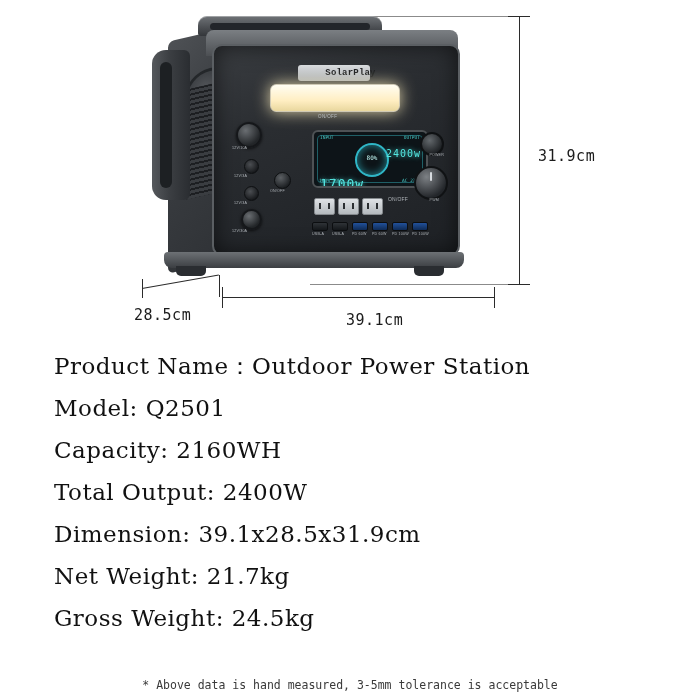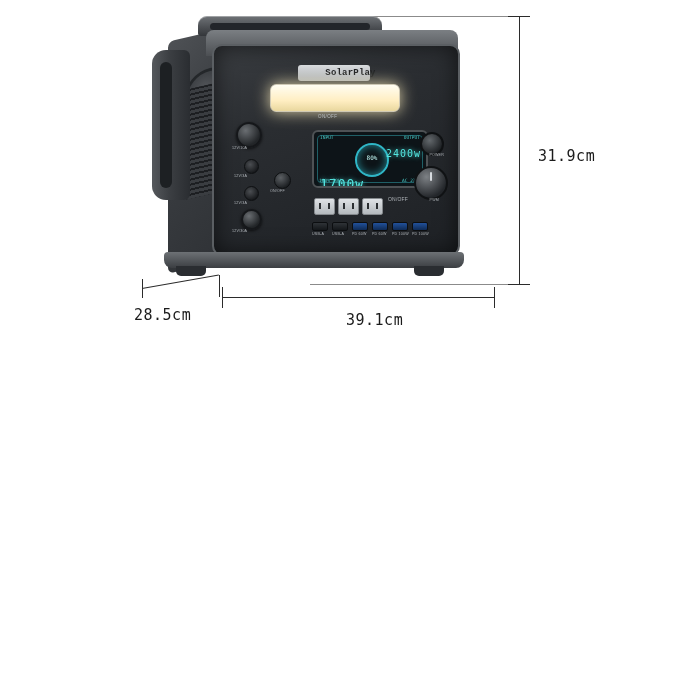--- a/index.html
+++ b/index.html
@@ -522,15 +522,25 @@
 
       </div>
 
       <div class="base"></div>
       <div class="foot" style="left:30px;"></div>
       <div class="foot" style="left:268px;"></div>
 
     </div>
   </div>
 
-
+  <div id="specs">
+    <div class="spec-line">Product Name：Outdoor Power Station</div>
+    <div class="spec-line">Model: Q2501</div>
+    <div class="spec-line">Capacity: 2160WH</div>
+    <div class="spec-line">Total Output: 2400W</div>
+    <div class="spec-line">Dimension: 39.1x28.5x31.9cm</div>
+    <div class="spec-line">Net Weight: 21.7kg</div>
+    <div class="spec-line">Gross Weight: 24.5kg</div>
+  </div>
+
+  <div id="footnote">* Above data is hand measured, 3-5mm tolerance is acceptable</div>
 
 </div>
 
 </body></html>

